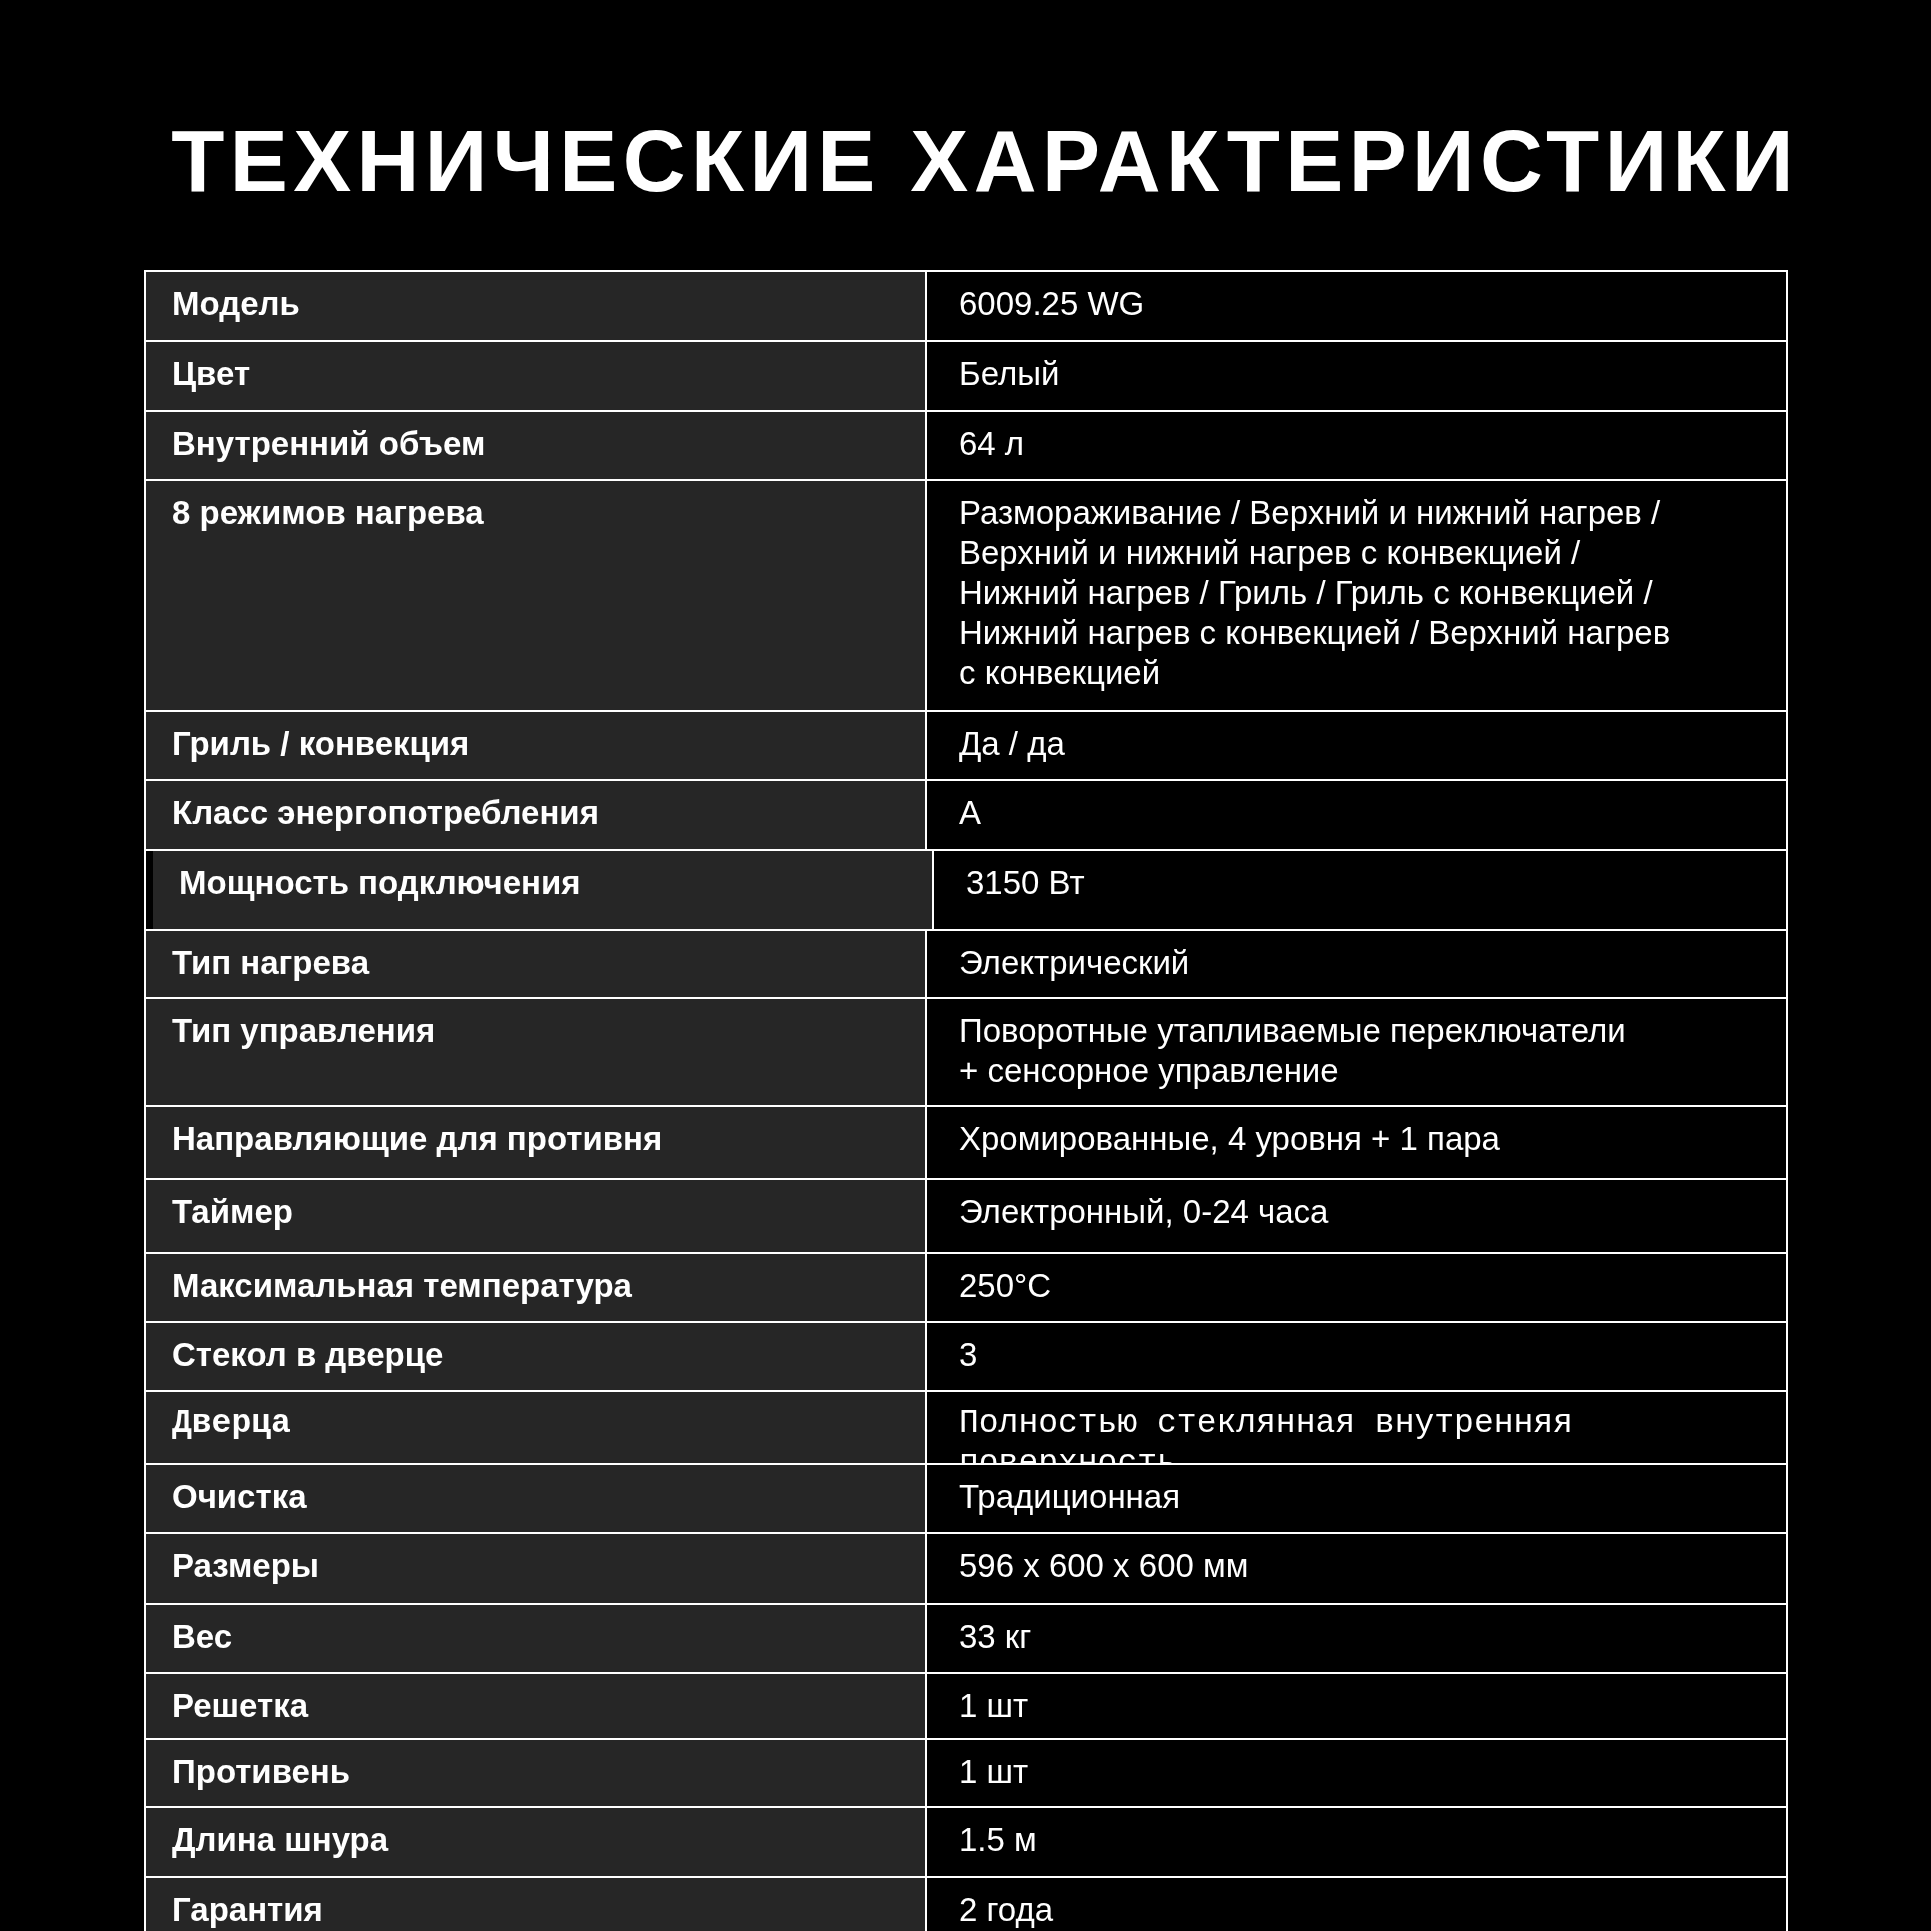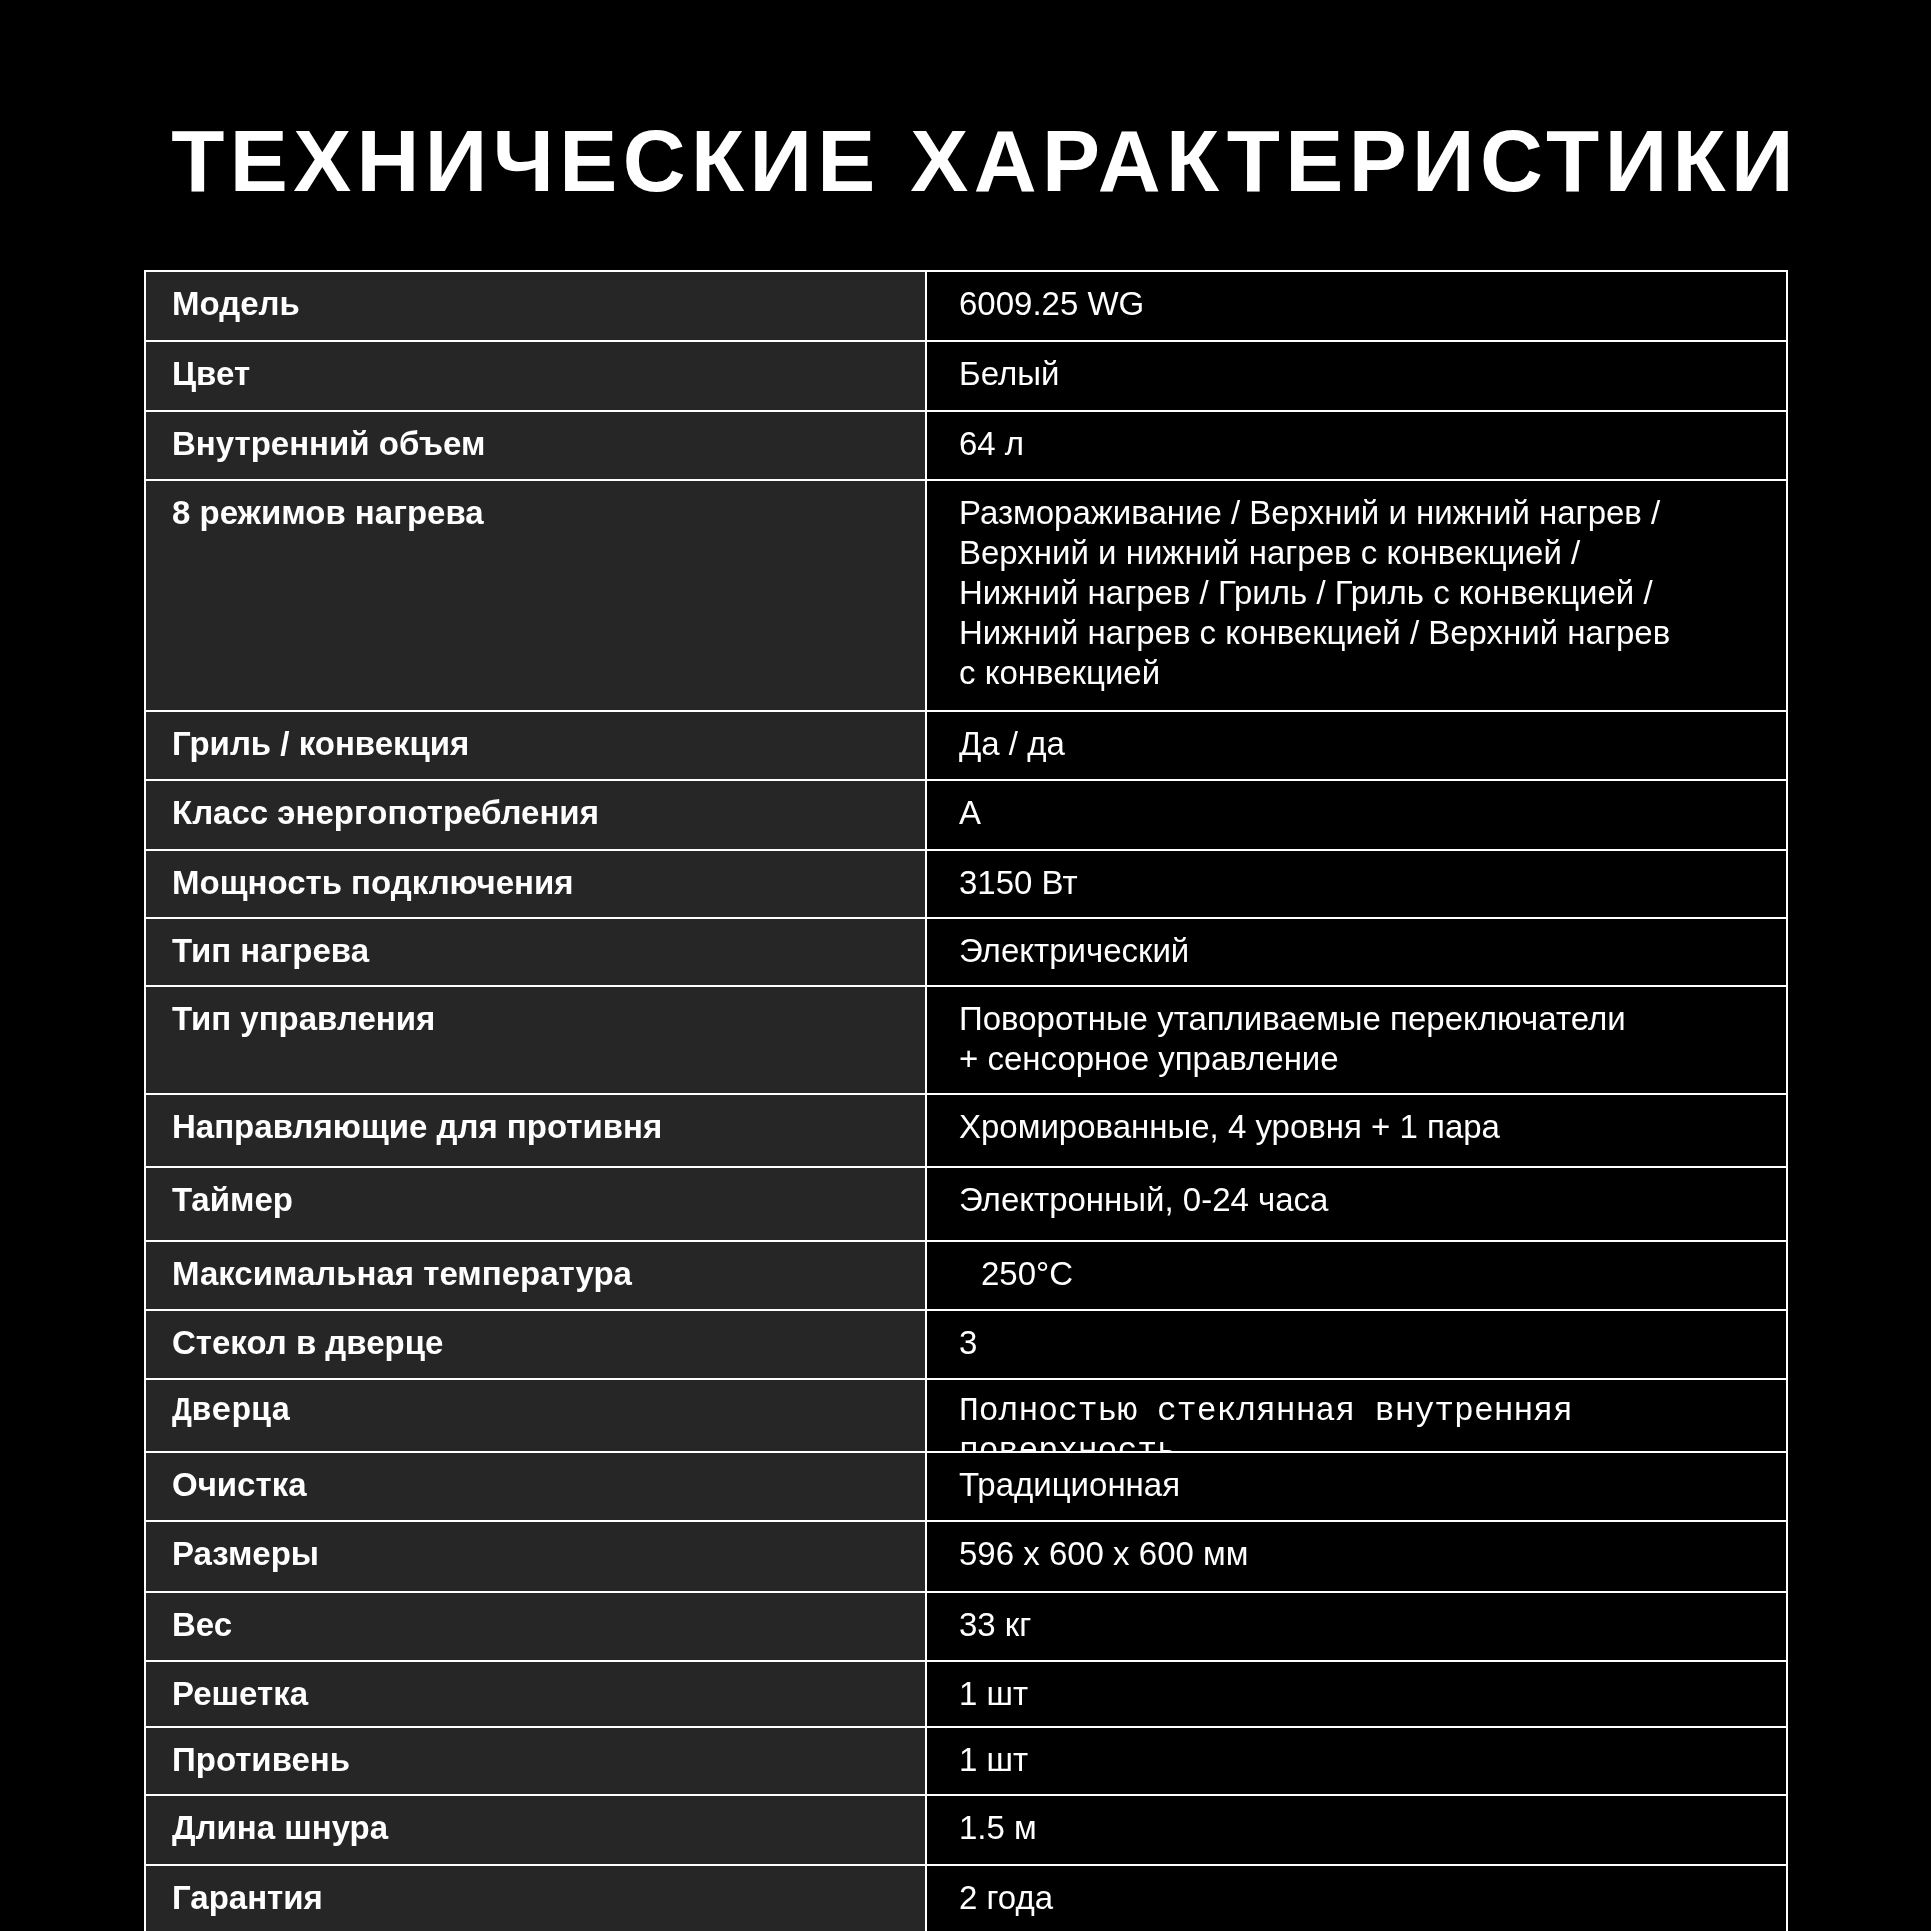--- a/index.html
+++ b/index.html
@@ -98,42 +98,42 @@
 с конвекцией</div>
   </div>
   <div class="spec-row" style="height: 69px;">
     <div class="spec-label">Гриль / конвекция</div>
     <div class="spec-value">Да / да</div>
   </div>
   <div class="spec-row" style="height: 70px;">
     <div class="spec-label">Класс энергопотребления</div>
     <div class="spec-value">A</div>
   </div>
-  <div class="spec-row" style="height: 68px;">
+  <div class="spec-row" style="height: 80px; padding-left: 7px;">
     <div class="spec-label">Мощность подключения</div>
     <div class="spec-value">3150 Вт</div>
   </div>
   <div class="spec-row" style="height: 68px;">
     <div class="spec-label">Тип нагрева</div>
     <div class="spec-value">Электрический</div>
   </div>
   <div class="spec-row" style="height: 108px;">
     <div class="spec-label">Тип управления</div>
     <div class="spec-value">Поворотные утапливаемые переключатели
 + сенсорное управление</div>
   </div>
   <div class="spec-row" style="height: 73px;">
     <div class="spec-label">Направляющие для противня</div>
     <div class="spec-value">Хромированные, 4 уровня + 1 пара</div>
   </div>
   <div class="spec-row" style="height: 74px;">
     <div class="spec-label">Таймер</div>
     <div class="spec-value">Электронный, 0-24 часа</div>
   </div>
-  <div class="spec-row" style="height: 69px; gap: 22px;">
+  <div class="spec-row" style="height: 69px;">
     <div class="spec-label">Максимальная температура</div>
     <div class="spec-value">250°C</div>
   </div>
   <div class="spec-row" style="height: 69px;">
     <div class="spec-label">Стекол в дверце</div>
     <div class="spec-value">3</div>
   </div>
   <div class="spec-row" style="height: 73px; font-family: Liberation Mono, monospace;">
     <div class="spec-label">Дверца</div>
     <div class="spec-value">Полностью стеклянная внутренняя поверхность</div>

